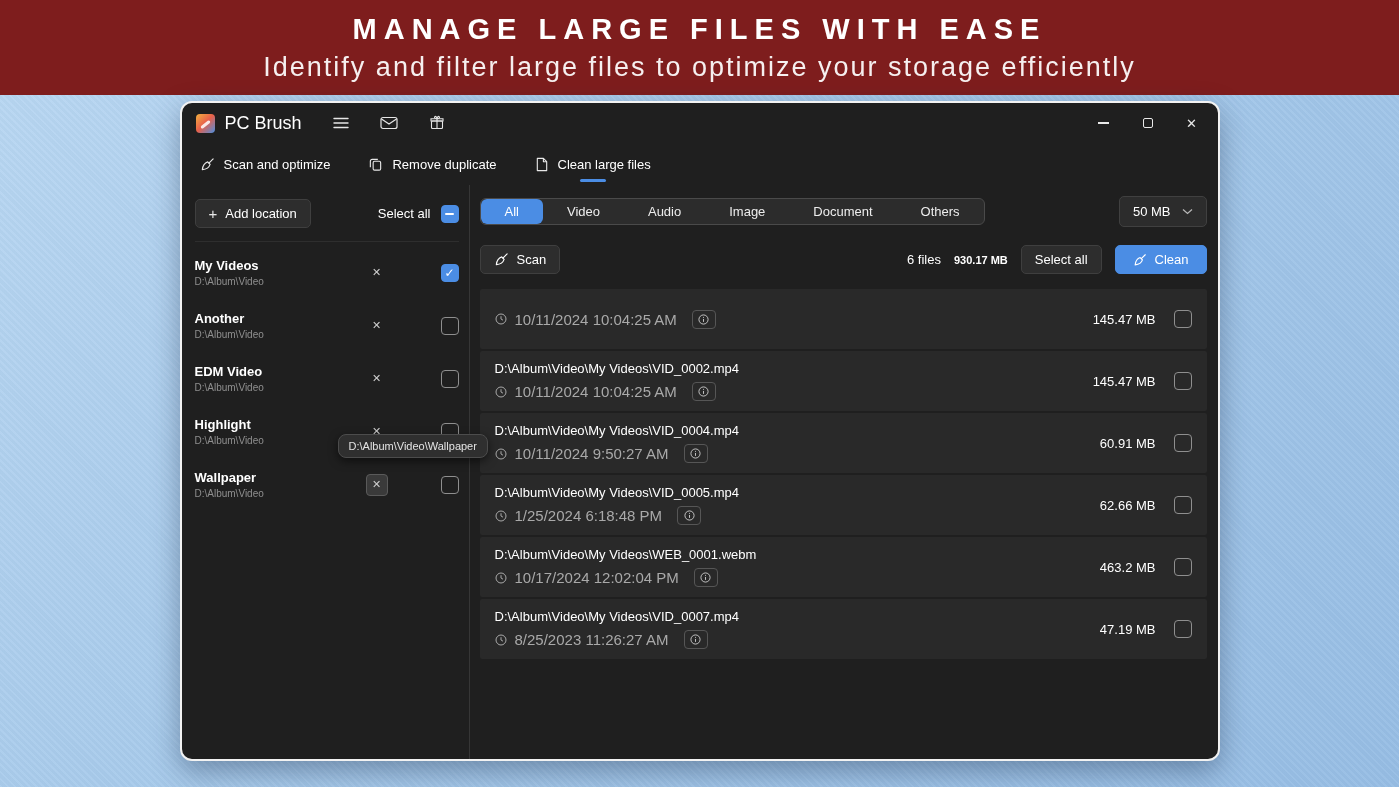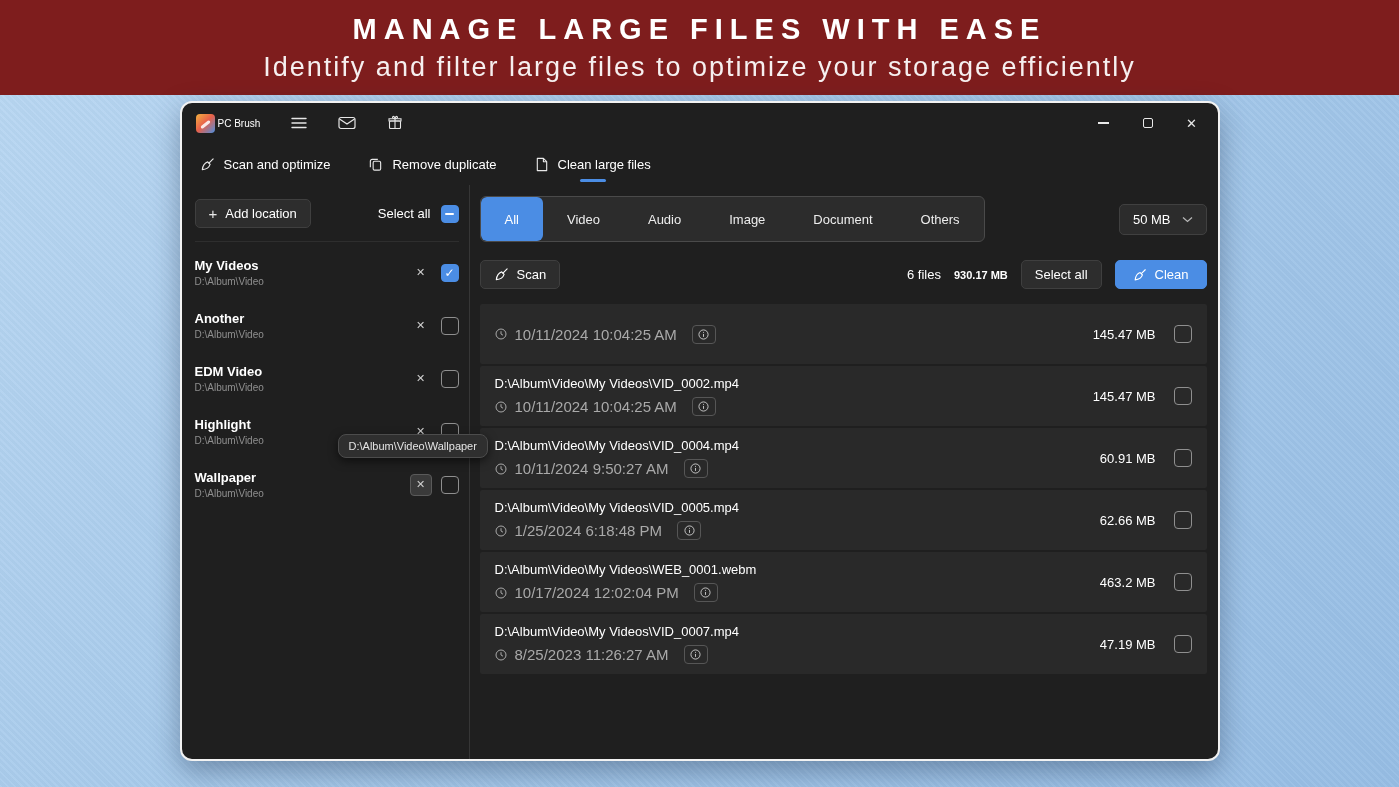--- a/index.html
+++ b/index.html
@@ -35,21 +35,21 @@
   }
 
   
   .titlebar { height:40px; display:flex; align-items:center; padding:0 4px 0 14px; flex:0 0 auto; }
   .app-logo {
     width:19px; height:19px; border-radius:4px;
     background:linear-gradient(135deg,#f3b13f 0%, #e8604a 48%, #4a90e2 100%);
     position:relative; flex:0 0 auto;
   }
   .app-logo::after { content:""; position:absolute; left:4px; top:9px; width:11px; height:3px; background:rgba(255,255,255,0.85); border-radius:2px; transform:rotate(-38deg); }
-  .app-title { margin-left:3px; font-size:10px; color:#fff; }
+  .app-title { margin-left:10px; font-size:18px; color:#fff; }
   .tb-icon { margin-left:31px; color:#e6e6e6; display:flex; align-items:center; cursor:pointer; }
   .tb-spacer { flex:1; }
   .win-btn { width:44px; height:38px; display:flex; align-items:center; justify-content:center; color:#e9e9e9; cursor:pointer; }
   .min-dash { width:11px; height:1.5px; background:#e9e9e9; display:inline-block; }
   .max-square { width:10px; height:10px; border:1.2px solid #e9e9e9; border-radius:2px; display:inline-block; }
   .close-glyph { font-size:13px; }
 
   
   .tabbar { height:42px; display:flex; align-items:center; padding-left:18px; gap:38px; flex:0 0 auto; }
   .tab { height:100%; display:flex; align-items:center; gap:9px; position:relative; color:#fff; cursor:pointer; }
@@ -74,42 +74,42 @@
     width:18px; height:18px; border:1px solid #8f8f8f; border-radius:4px;
     display:inline-flex; align-items:center; justify-content:center; flex:0 0 auto; cursor:pointer;
     background:transparent;
   }
   .checkbox.checked { background:var(--accent); border-color:var(--accent); }
   .checkbox.checked::after { content:"✓"; color:#fff; font-size:12px; line-height:1; }
   .checkbox.indeterminate { background:var(--accent); border-color:var(--accent); }
   .checkbox.indeterminate::after { content:""; width:9px; height:2px; background:#fff; border-radius:1px; }
 
   .loc-list { padding-top:4px; }
-  .loc-item { height:53px; display:flex; align-items:center; }
+  .loc-item { height:53px; display:flex; align-items:center;gap:44px; }
   .loc-text { flex:1; min-width:0; }
   .loc-name { font-size:13px; font-weight:600; color:#fff; }
   .loc-path { font-size:10px; color:#8f8f8f; margin-top:3px; }
   .loc-x {
     width:22px; height:22px; display:flex; align-items:center; justify-content:center;
     font-size:11px; color:#cfcfcf; margin-right:9px; border:1px solid transparent; border-radius:4px; cursor:pointer;
   }
   .loc-x.hover { background:#3a3a3a; border-color:#5a5a5a; }
 
   .tooltip {
     position:absolute; left:156px; top:249px; z-index:9;
     background:#2f2f2f; border:1px solid #4c4c4c; border-radius:8px;
     padding:5px 10px; font-size:11px; color:#e3e3e3; white-space:nowrap;
     box-shadow:0 3px 10px rgba(0,0,0,0.55);
   }
 
   
   .main { flex:1; padding:11px 11px 0 10px; display:flex; flex-direction:column; min-width:0; }
   .filter-row { display:flex; align-items:center; justify-content:space-between; flex:0 0 auto; }
   .segmented {
-    display:flex; background:#2c2c2c; border:1px solid #4a4a4a; border-radius:6px; height:46px; overflow:hidden;
+    display:flex; background:#2c2c2c; border:1px solid #4a4a4a; border-radius:6px; height:27px; overflow:hidden;
   }
   .segment {
     padding:0 24px; display:flex; align-items:center; justify-content:center;
     font-size:13px; color:#ededed; cursor:pointer; border-radius:6px;
   }
   .segment.active { background:var(--accent); color:#fff; }
   .size-dropdown {
     display:flex; align-items:center; gap:11px; height:31px;
     background:#2c2c2c; border:1px solid #404040; border-radius:5px; padding:0 13px;
     font-size:13px; color:#fff; cursor:pointer;

